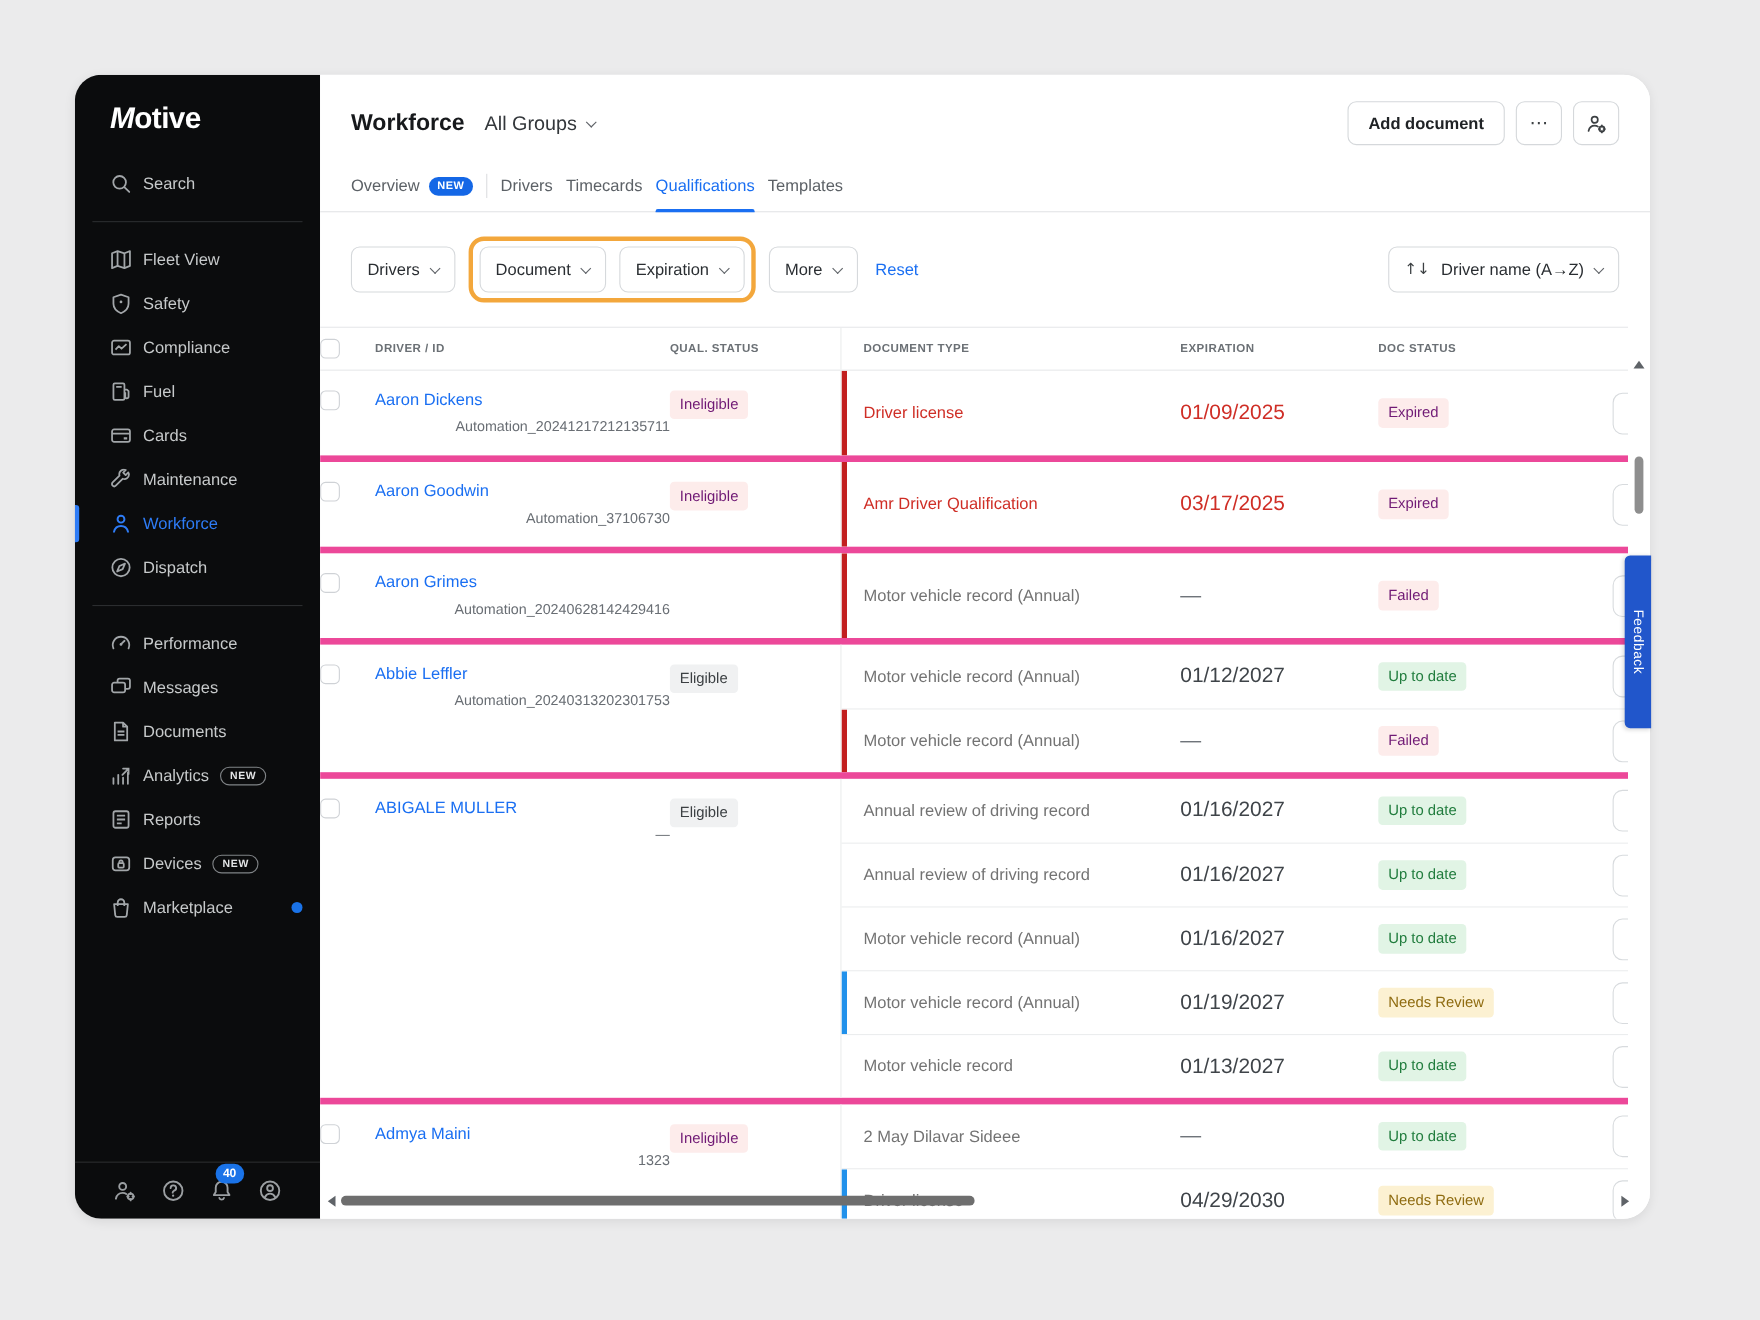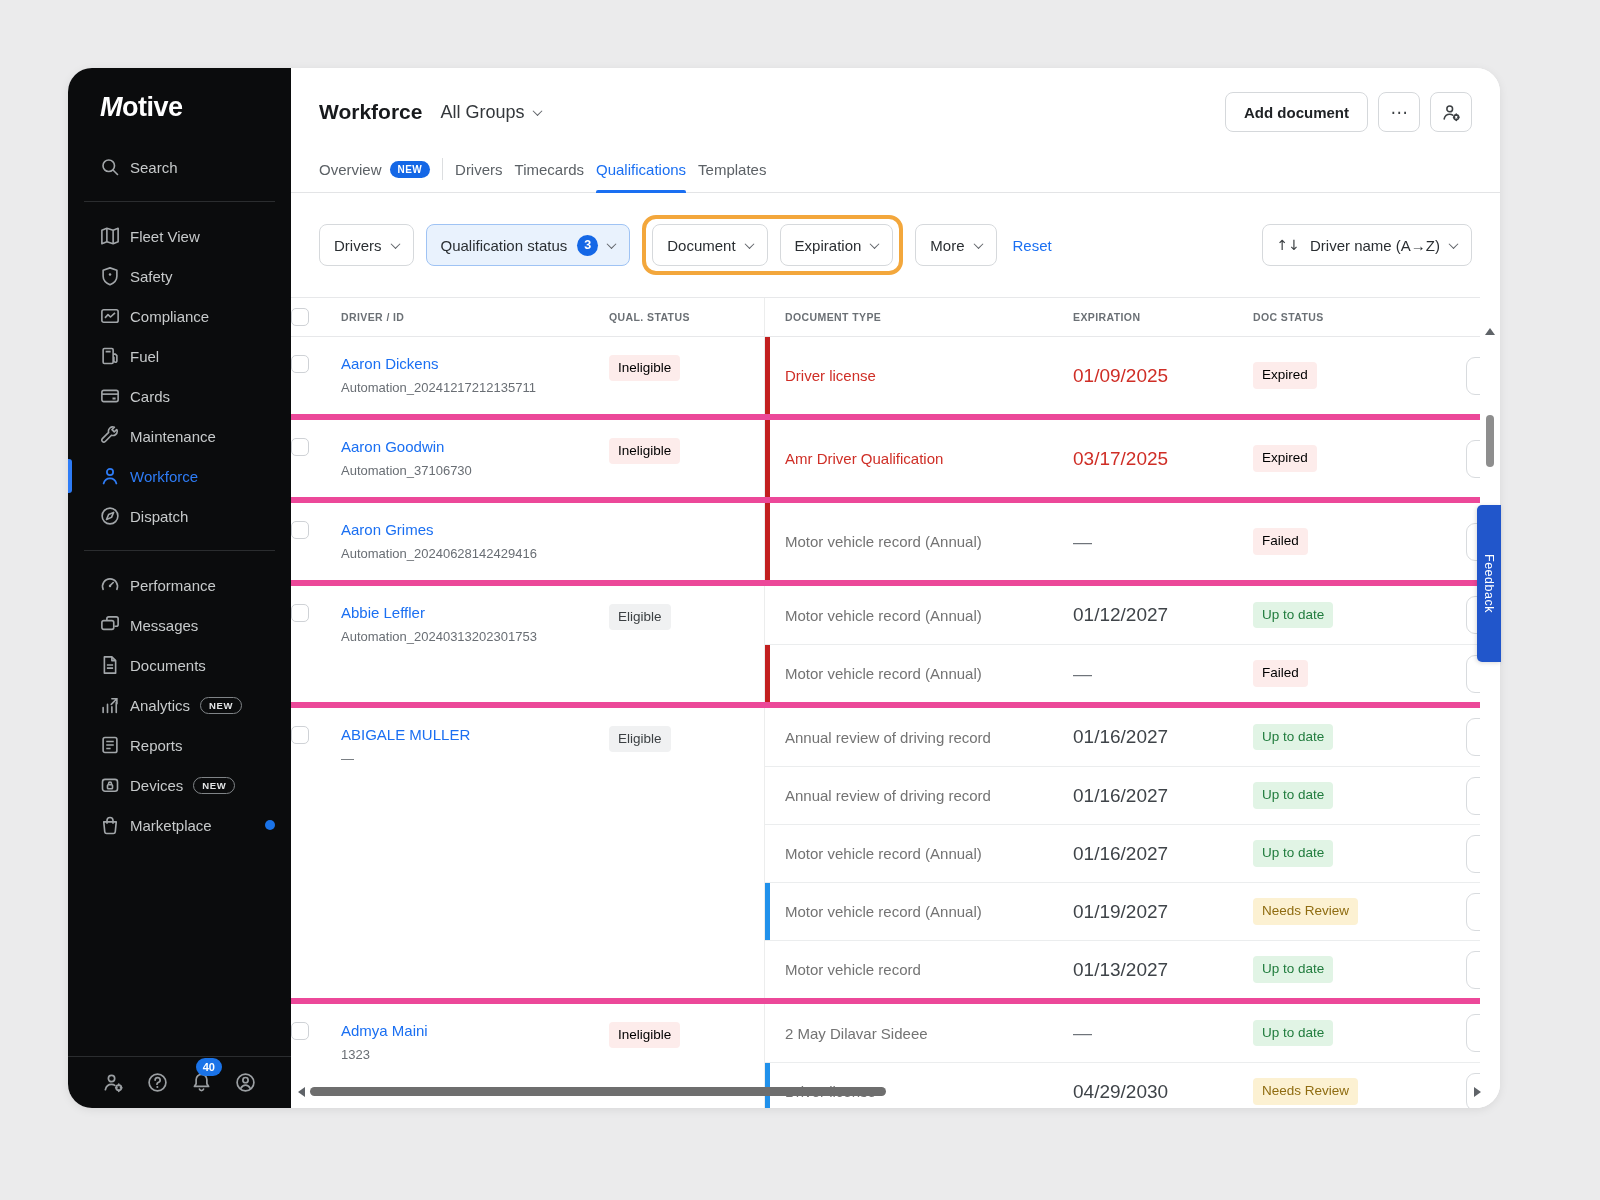--- a/index.html
+++ b/index.html
@@ -64,24 +64,24 @@
   .t-hdr .t-left { align-items:center; height:100%; }
   .checkbox { width:18px; height:18px; border:1.5px solid #cfd2d6; border-radius:5px; background:#fff; flex:0 0 18px; cursor:pointer; }
   .t-left .col-name { margin-left:32px; width:268px; flex:0 0 268px; }
   .t-docs-hdr { flex:1; display:flex; align-items:center; padding-left:20px; height:100%; }
   .col-doctype { width:288px; flex:0 0 288px; }
   .col-exp { width:180px; flex:0 0 180px; }
   .t-group { display:flex; border-top:6px solid #ec4899; }
   .t-group:first-of-type { border-top:none; }
   .t-group .t-left { padding-top:18px; padding-bottom:12px; }
   .driver-name { color:#1a6ff2; font-size:15px; text-decoration:none; cursor:pointer; display:inline-block; }
-  .driver-id { color:#696e74; font-size:13px; margin-top:7px; }
+  .driver-id { color:#696e74; font-size:13px; margin-top:7px;text-align:right; }
   .qual-cell { flex:1; }
   .chip { display:inline-block; border-radius:4px; padding:5px 9px; font-size:13.5px; line-height:1.2; }
-  .chip-red { background:#fdeceb; color:#000000; }
+  .chip-red { background:#fdeceb; color:#701a75; }
   .chip-green { background:#e1f4e5; color:#207c3d; }
   .chip-amber { background:#fcf1d2; color:#8f6c11; }
   .chip-gray { background:#f0f1f2; color:#3c4043; }
   .t-docs { flex:1; display:flex; flex-direction:column; }
   .doc-row { position:relative; display:flex; align-items:center; height:58px; padding-left:20px; overflow:hidden; }
   .tall .doc-row { height:77px; }
   .doc-row + .doc-row { border-top:1px solid #ebedee; }
   .doc-row .bar { position:absolute; left:0; top:0; bottom:0; width:5px; }
   .bar-red { background:#c21f1f; }
   .bar-blue { background:#2191eb; }
@@ -342,25 +342,20 @@
         <div class="tab">
           <span>Templates</span>
         </div>
       </div>
 
     <div class="filter-row">
       <span class="fbtn">
         <span>Drivers</span>
         <span class="chev"></span>
       </span>
-      <span class="fbtn fbtn-blue">
-        <span>Qualification status</span>
-        <span class="count-badge">3</span>
-        <span class="chev"></span>
-      </span>
       <span class="hl-wrap">
         <span class="fbtn">
           <span>Document</span>
           <span class="chev"></span>
         </span>
         <span class="fbtn">
           <span>Expiration</span>
           <span class="chev"></span>
         </span>
       </span>

